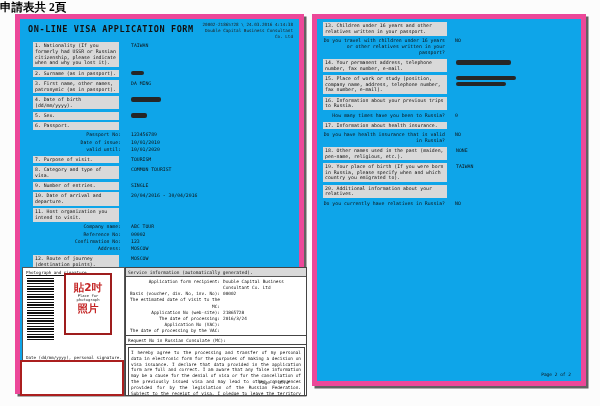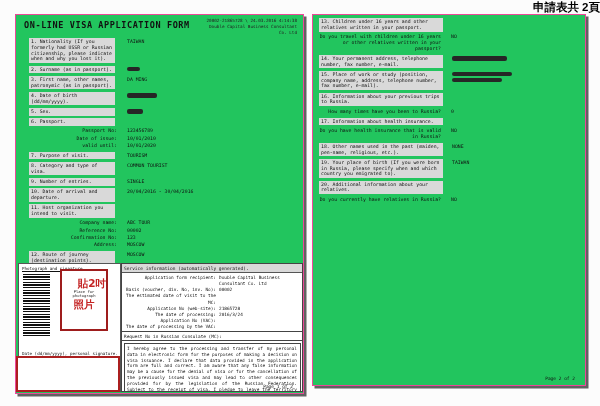--- a/index.html
+++ b/index.html
@@ -5,27 +5,27 @@
   * { box-sizing: border-box; margin: 0; padding: 0; }
   html,body { width:600px; height:406px; }
   body {
     position: relative;
     background:#fcfcfc;
     font-family:"DejaVu Sans Mono","Liberation Mono",monospace;
     color:#111;
     overflow:hidden;
   }
   .doc-title {
-    position:absolute; top:0; left:0; width:600px; text-align:right;
-    font-family:Liberation Sans, sans-serif;
+    position:absolute; top:0; left:0; width:600px; text-align:left;
+    font-family:Liberation Serif, serif;
     font-weight:bold; font-size:11.5px; color:#000;
   }
   .page {
-    position:absolute; background:#22c55e;
-    border:1px solid #ec4899;
+    position:absolute; background:#0ea5e9;
+    border:5px solid #ec4899;
     box-shadow:2.5px 2.5px 0 rgba(70,70,70,.85);
   }
   .lp { left:15px; top:14px; width:289px; height:380px; }
   .rp { left:312px; top:14px; width:274px; height:372px; }
 
   
   .lp-head { position:relative; height:19px; }
   .form-title { position:absolute; left:8px; top:5px; font-weight:bold; font-size:8.5px; letter-spacing:.6px; white-space:nowrap; }
   .head-right { position:absolute; right:6px; top:3px; text-align:right; font-size:4.3px; line-height:1.35; color:#222; }
 
@@ -54,21 +54,21 @@
     background:repeating-linear-gradient(to bottom,
       #101010 0px,#101010 1.2px,#fff 1.2px,#fff 2.1px,
       #101010 2.1px,#101010 4.2px,#fff 4.2px,#fff 5.4px,
       #101010 5.4px,#101010 6.2px,#fff 6.2px,#fff 8px);
   }
   .photo-box {
     position:absolute; left:41px; top:5px; width:48px; height:62px;
     border:2.5px solid #9e1d1d; background:#fff; text-align:center;
   }
   .photo-box .cn { color:#c42424; font-family:"DejaVu Sans",sans-serif; font-weight:bold; font-size:10.5px; line-height:1.1; }
-  .photo-box .cn1 { margin-top:7px;text-align:right; }
+  .photo-box .cn1 { margin-top:7px; }
   .photo-box .en { font-size:3.8px; line-height:1.25; color:#222; }
   .sign-caption { position:absolute; left:3px; top:87px; font-size:4.2px; white-space:nowrap; }
   .sign-box {
     position:absolute; left:-2px; top:93px; width:104px; height:36px;
     border:2.5px solid #ab1f1f; background:#fff; text-align:center;
   }
   .sign-box .l1 { color:#c42424; font-family:"DejaVu Sans",sans-serif; font-weight:bold; font-size:11px; margin-top:3px; white-space:nowrap; }
   .sign-box .l2 { color:#c42424; font-family:"DejaVu Sans",sans-serif; font-size:7.5px; margin-top:2px; white-space:nowrap; }
 
   .service-cell { position:absolute; left:103px; top:0; width:182px; height:129px; border:1px solid #444; background:#fff; }

